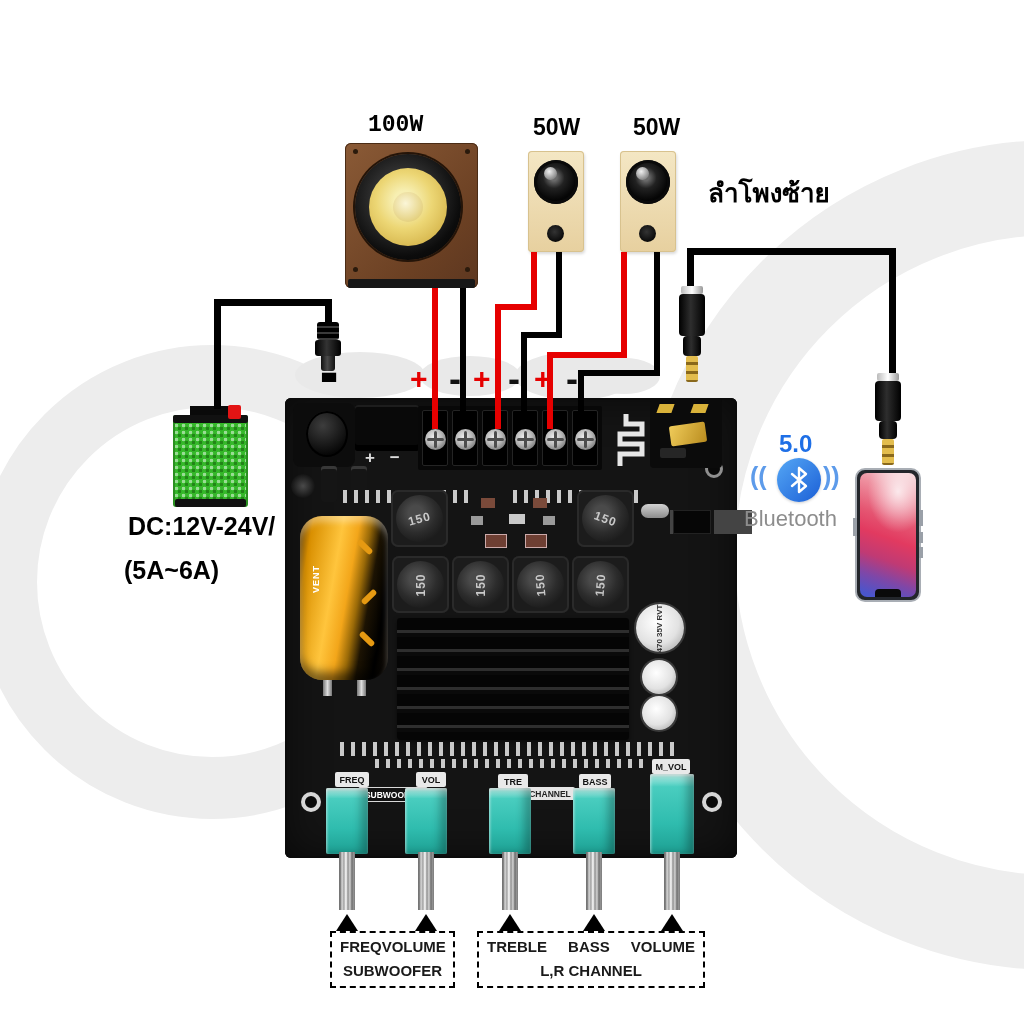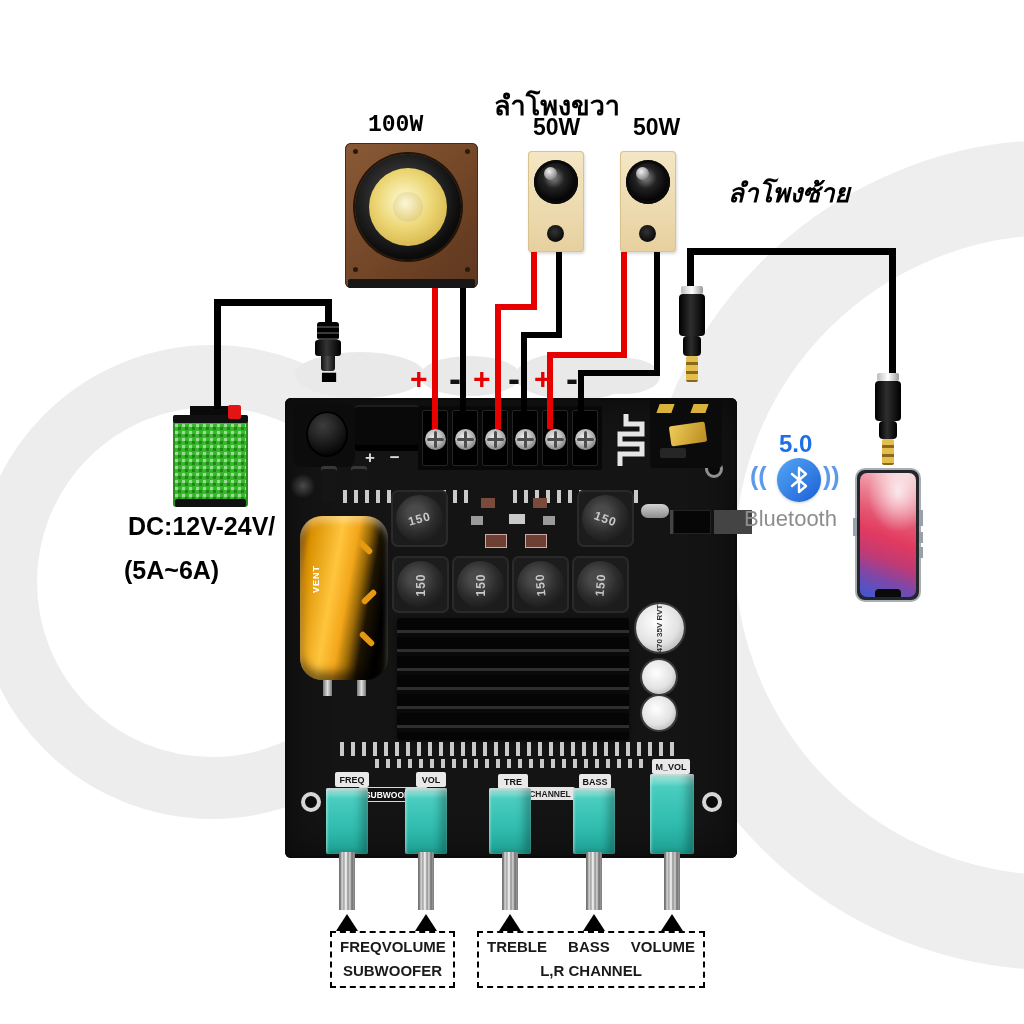--- a/index.html
+++ b/index.html
@@ -62,25 +62,24 @@
 
 <div id="canvas">
 
   <div class="wm-ring" style="left:-25px;top:345px;width:350px;height:350px;border-width:62px;"></div>
   <div class="wm-ring" style="left:640px;top:140px;width:640px;height:640px;border-width:95px;border-color:#eeeeee;"></div>
   <div class="wm-blob" style="left:295px;top:352px;width:130px;height:46px;"></div>
   <div class="wm-blob" style="left:420px;top:356px;width:100px;height:40px;"></div>
   <div class="wm-blob" style="left:515px;top:352px;width:120px;height:48px;"></div>
   <div class="wm-blob" style="left:588px;top:358px;width:72px;height:36px;"></div>
 
-  <div class="txt bold" style="left:494px;top:84px;font-size:27px;">ลำโพงขวา</div>
   <div class="txt bold" style="left:368px;top:112px;font-size:23px;font-family:Liberation Mono, monospace;">100W</div>
   <div class="txt bold" style="left:533px;top:114px;font-size:23px;">50W</div>
   <div class="txt bold" style="left:633px;top:114px;font-size:23px;">50W</div>
-  <div class="txt bold" style="left:728px;top:172px;font-size:26px;font-style:italic;">ลำโพงซ้าย</div>
+  <div class="txt bold" style="left:708px;top:172px;font-size:26px;">ลำโพงซ้าย</div>
 
   <div class="abs" style="left:345px;top:143px;width:133px;height:145px;border-radius:6px;z-index:2;
               background:linear-gradient(135deg,#8a5a36,#6b4023 70%,#5d3720);box-shadow:inset 0 0 0 1px #4a2c16;">
     <div class="abs" style="left:3px;top:136px;width:127px;height:9px;background:#171717;border-radius:2px;"></div>
     <div class="abs" style="left:10px;top:11px;width:106px;height:106px;border-radius:50%;
          background:radial-gradient(circle at 45% 42%, #2e2e2e 0 36%, #0c0c0c 68%, #000);box-shadow:0 0 0 2px #241408;">
       <div class="abs" style="left:14px;top:14px;width:78px;height:78px;border-radius:50%;
            background:radial-gradient(circle at 45% 42%, #f7efb2 0 16%, #ecd674 45%, #d6b64d 78%, #b18f2f);"></div>
       <div class="abs" style="left:38px;top:38px;width:30px;height:30px;border-radius:50%;
            background:radial-gradient(circle at 42% 38%, #fbf6d8, #e4d07e 75%);"></div>

